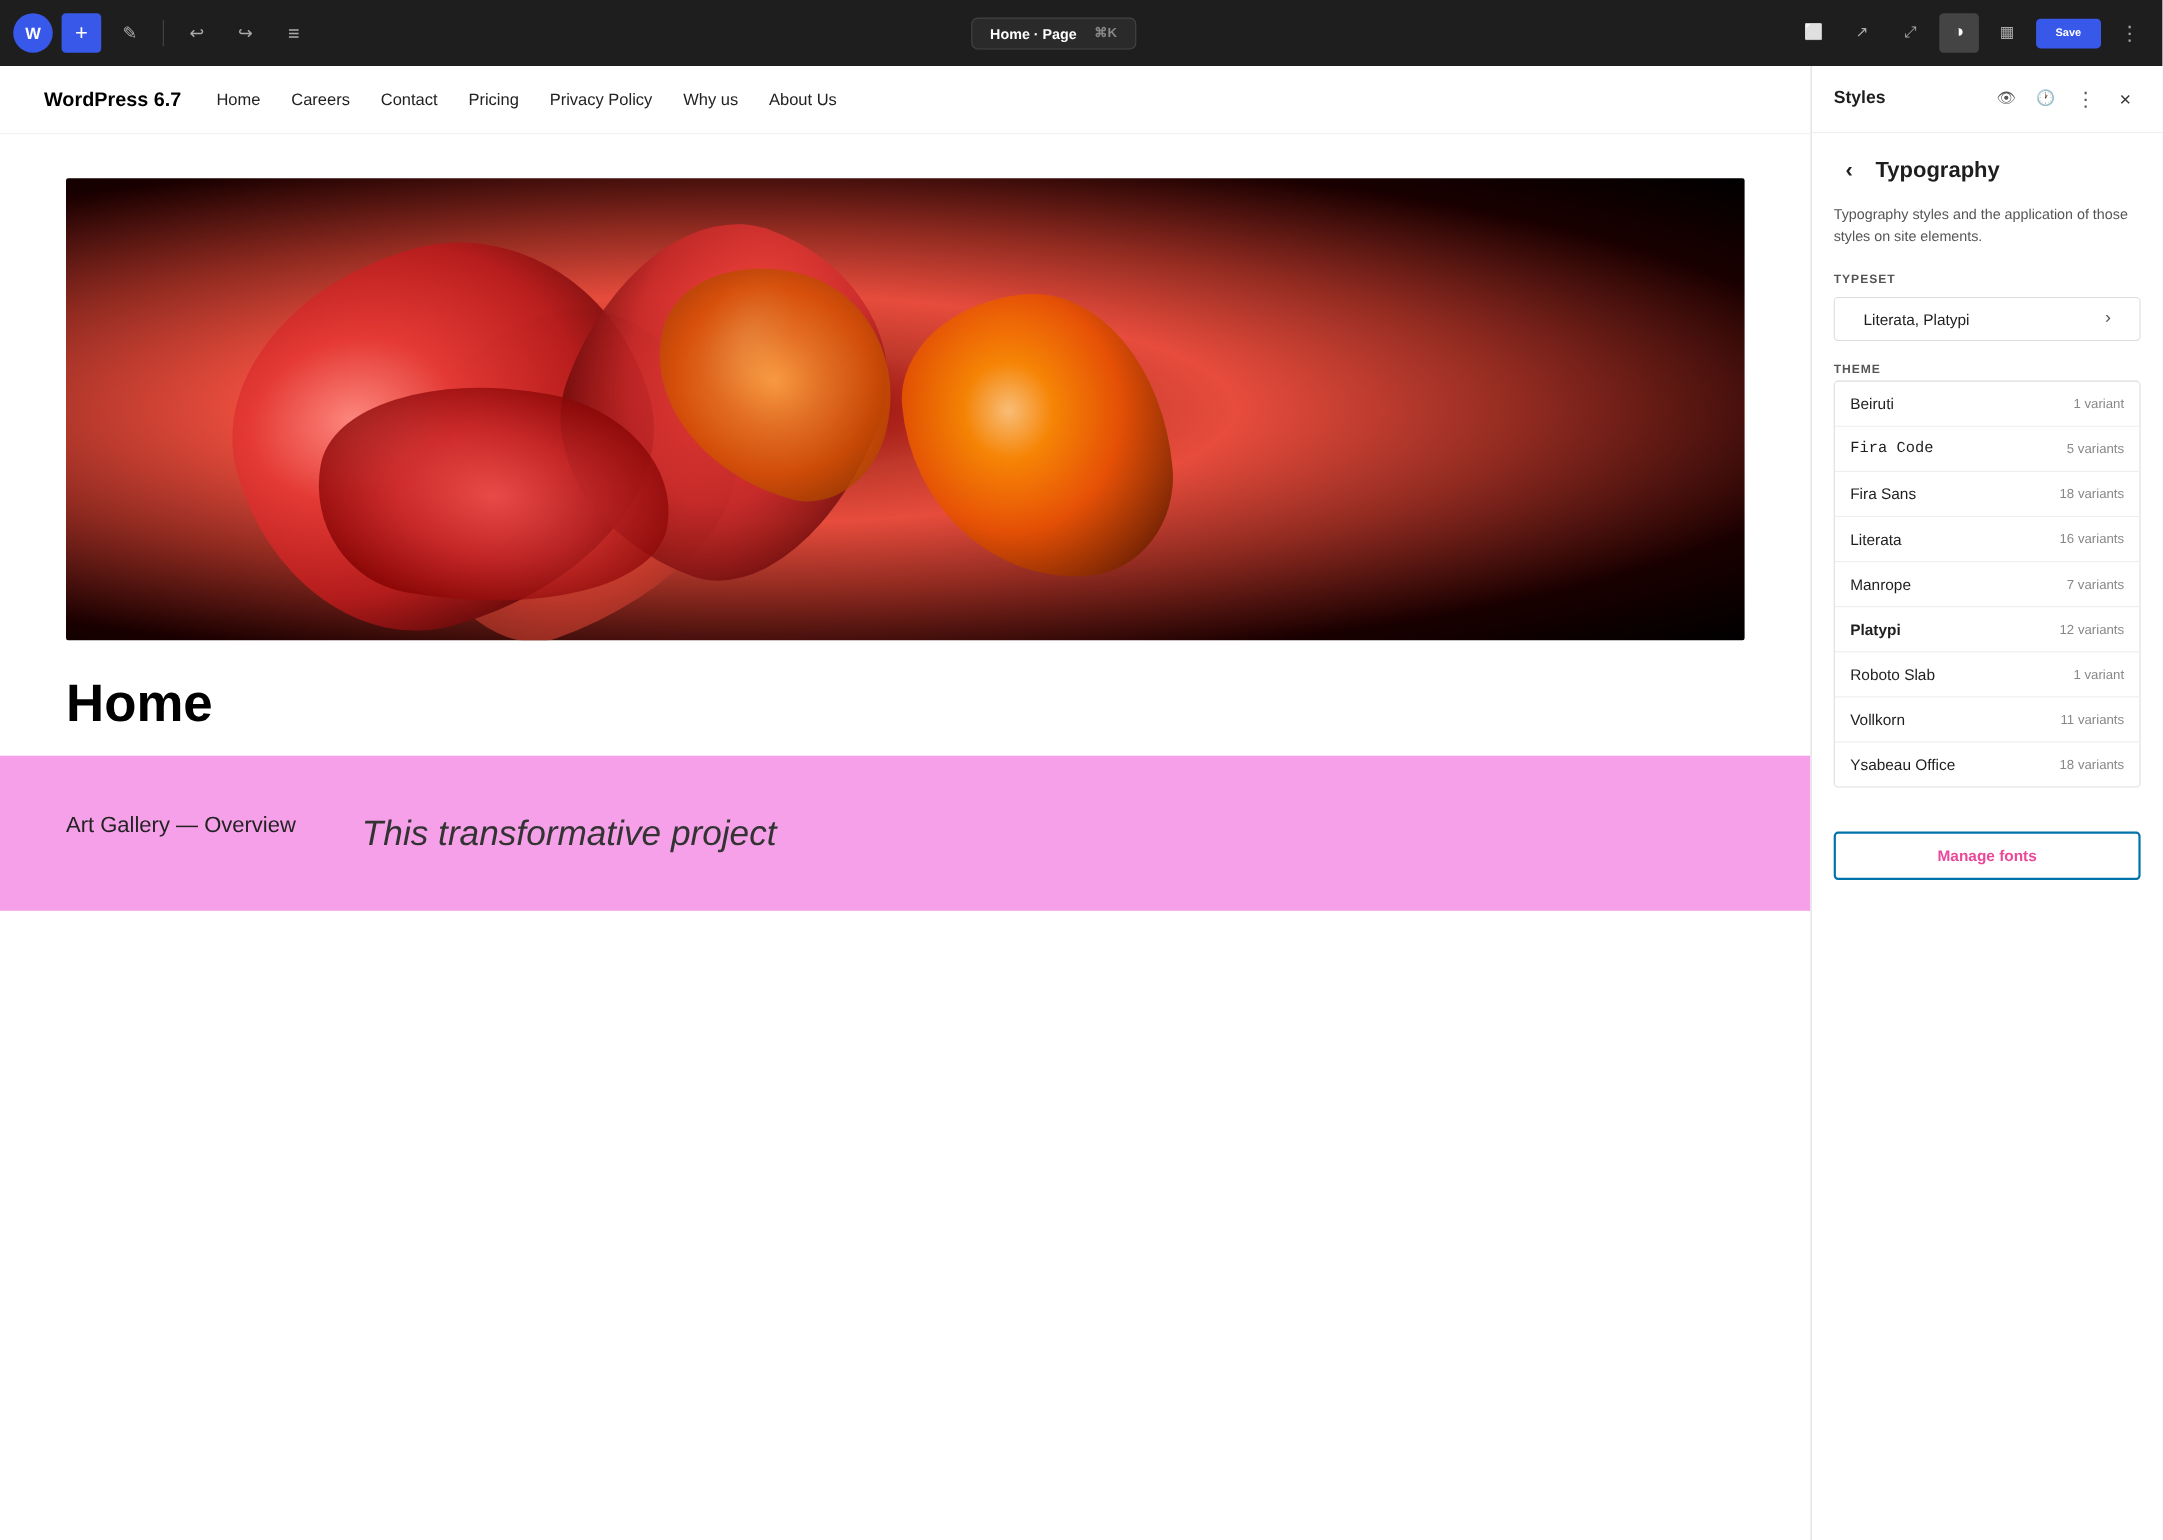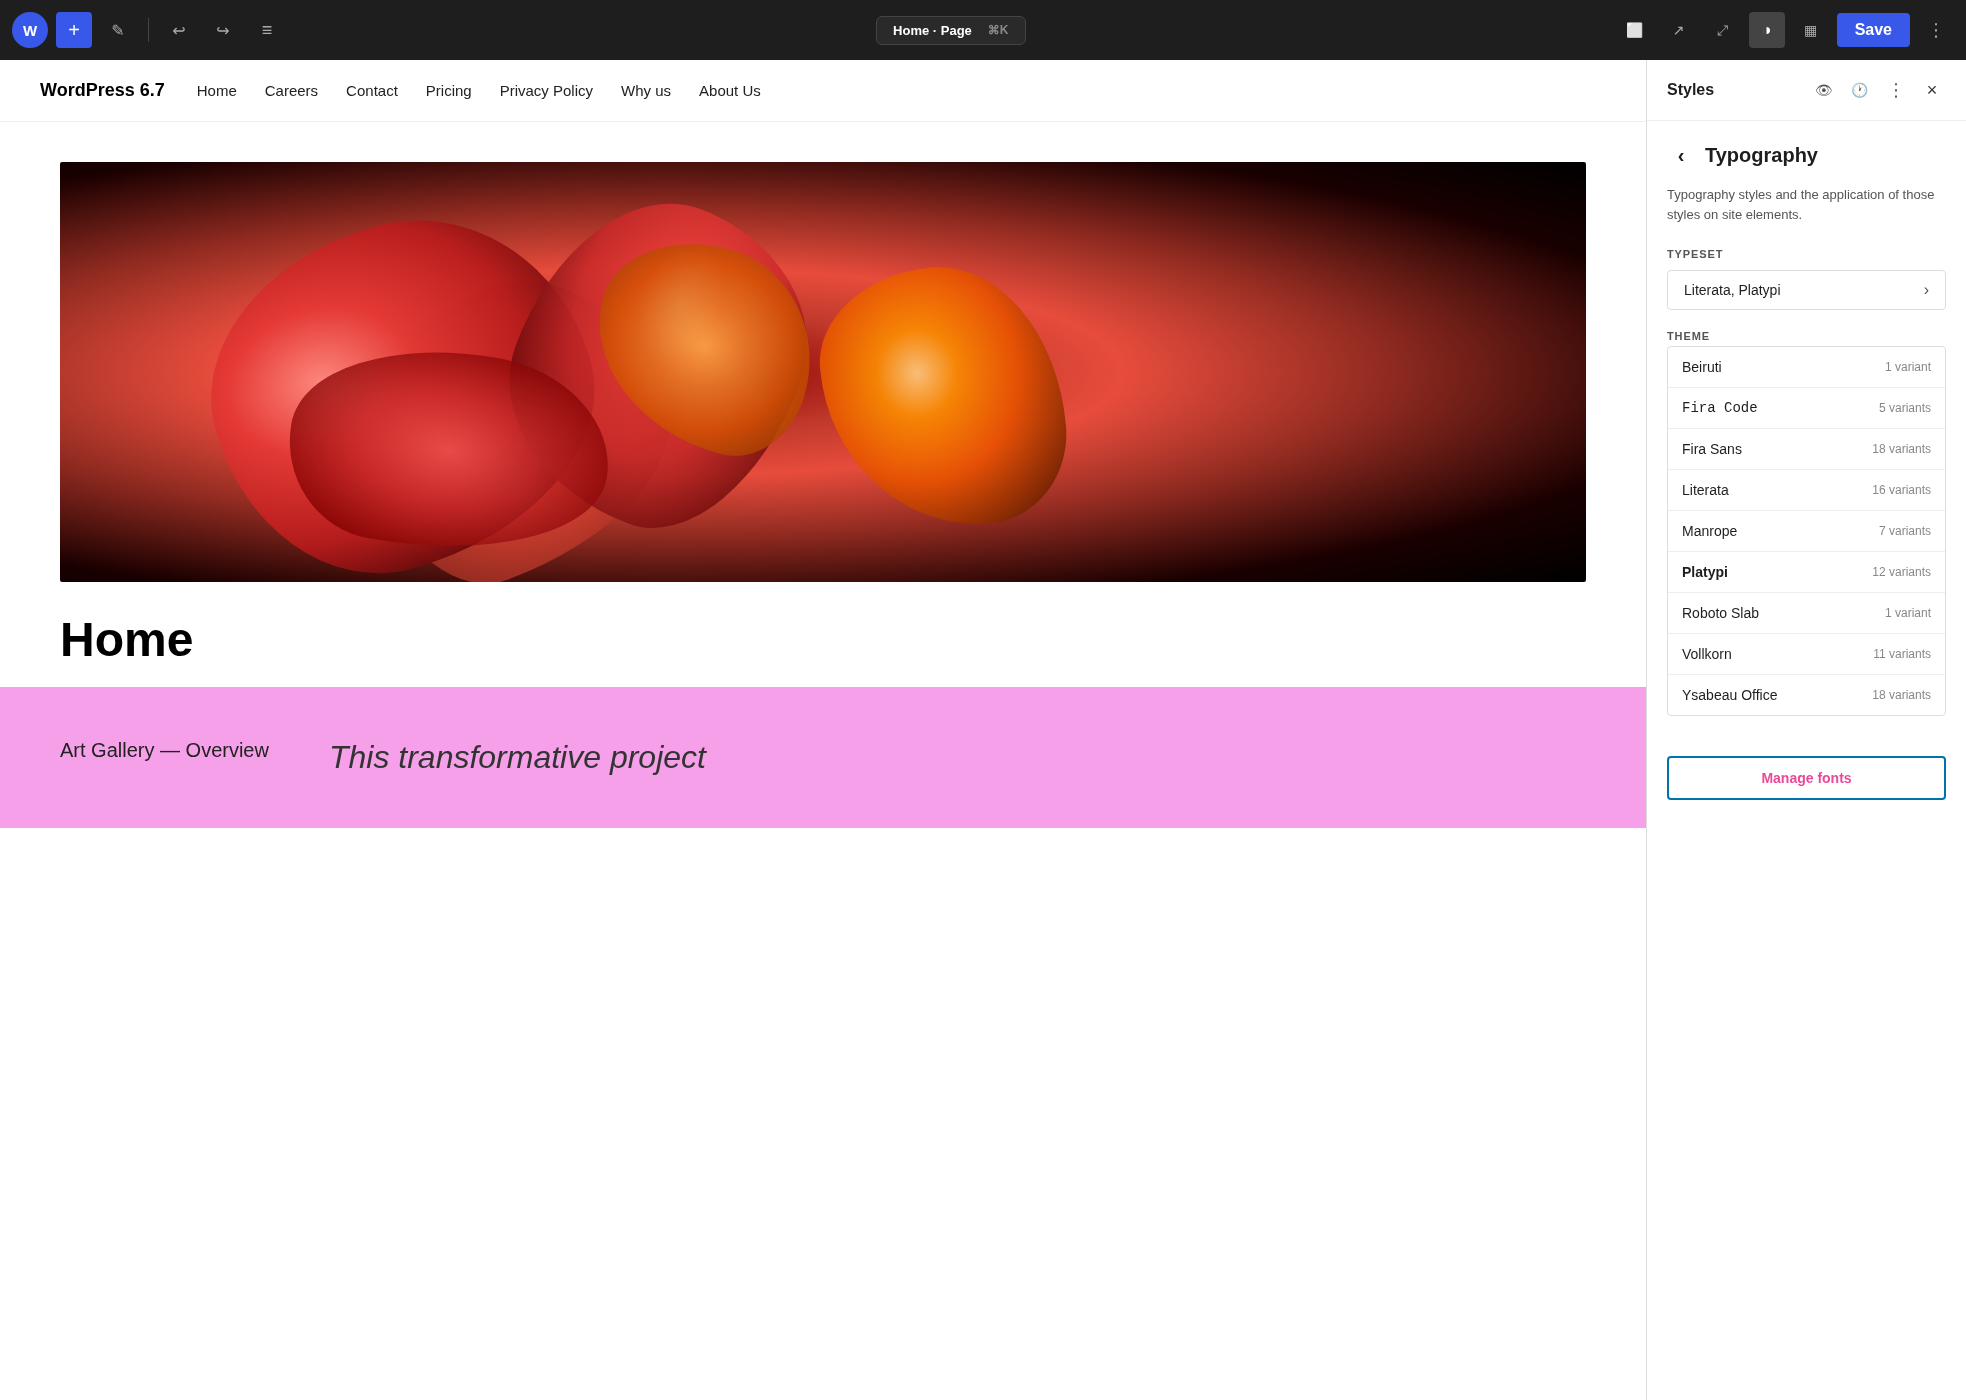--- a/index.html
+++ b/index.html
@@ -66,21 +66,21 @@
       display: flex;
       align-items: center;
       gap: 8px;
     }
     .save-btn {
       background: #3858e9;
       color: white;
       border: none;
       border-radius: 4px;
       padding: 8px 18px;
-      font-size: 16px;
+      font-size: 10px;
       font-weight: 600;
       cursor: pointer;
     }
 
     
     .main {
       display: flex;
       flex: 1;
       overflow: hidden;
     }
@@ -260,21 +260,21 @@
       color: #555;
       margin-bottom: 10px;
     }
 
     .typeset-row {
       display: flex;
       align-items: center;
       justify-content: space-between;
       border: 1px solid #ddd;
       border-radius: 4px;
-      padding: 10px 16px;
+      padding: 10px 26px;
       cursor: pointer;
       margin-bottom: 20px;
     }
     .typeset-name {
       font-size: 14px;
       color: #1e1e1e;
     }
     .typeset-chevron {
       color: #555;
       font-size: 16px;

